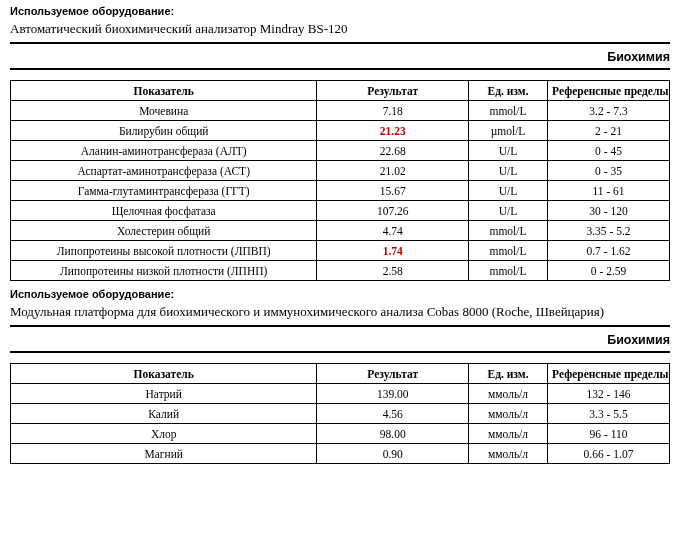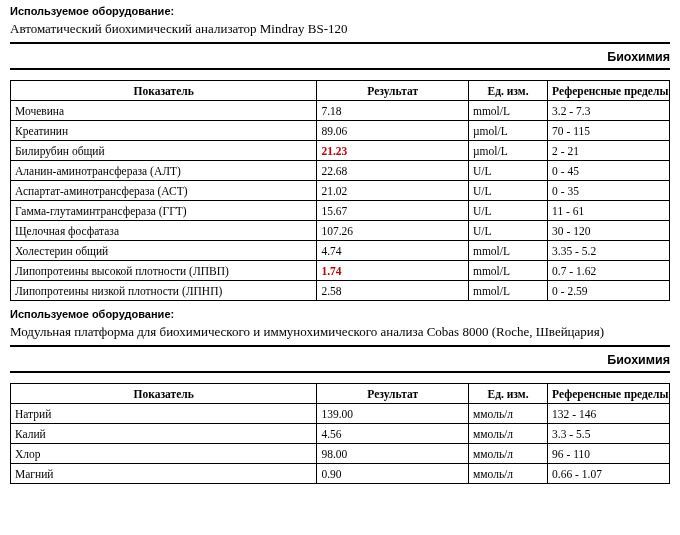--- a/index.html
+++ b/index.html
@@ -53,22 +53,22 @@
     padding: 1px 4px;
     vertical-align: middle;
     overflow: hidden;
     white-space: nowrap;
   }
   table.results th {
     font-weight: bold;
     text-align: center;
     font-family: "Liberation Serif", serif;
   }
-  td.cell-name { text-align: left; padding-left: 8px; }
-  td.cell-result, td.cell-unit, td.cell-range { text-align: left; }
+  td.cell-name { text-align: center; padding-left: 8px; }
+  td.cell-result, td.cell-unit, td.cell-range { text-align: center; }
   td.abnormal { color: var(--abnormal-color, #c00000); font-weight: bold; }
 </style>
 </head>
 <body>
 
 <div class="page">
 
   <div>
     <p class="equip-label">Используемое оборудование:</p>
     <p class="equip-name">Автоматический биохимический анализатор Mindray BS-120</p>
@@ -94,26 +94,20 @@
       </tr>
     </thead>
     <tbody>
       <tr>
         <td class="cell-name">Мочевина</td>
         <td class="cell-result">7.18</td>
         <td class="cell-unit">mmol/L</td>
         <td class="cell-range">3.2 - 7.3</td>
       </tr>
       <tr>
-        <td class="cell-name">Креатинин</td>
-        <td class="cell-result">89.06</td>
-        <td class="cell-unit">µmol/L</td>
-        <td class="cell-range">70 - 115</td>
-      </tr>
-      <tr>
         <td class="cell-name">Билирубин общий</td>
         <td class="cell-result abnormal">21.23</td>
         <td class="cell-unit">µmol/L</td>
         <td class="cell-range">2 - 21</td>
       </tr>
       <tr>
         <td class="cell-name">Аланин-аминотрансфераза (АЛТ)</td>
         <td class="cell-result">22.68</td>
         <td class="cell-unit">U/L</td>
         <td class="cell-range">0 - 45</td>

